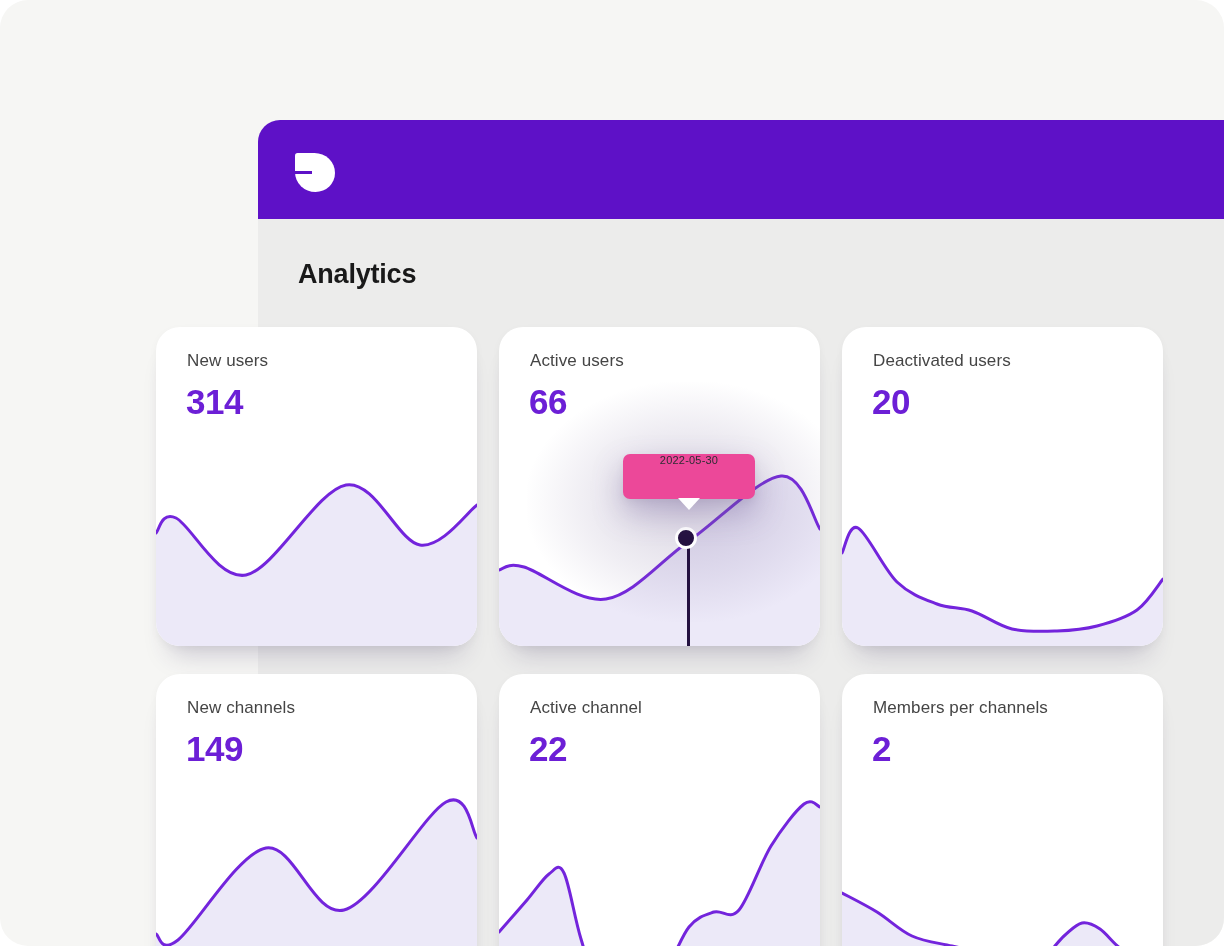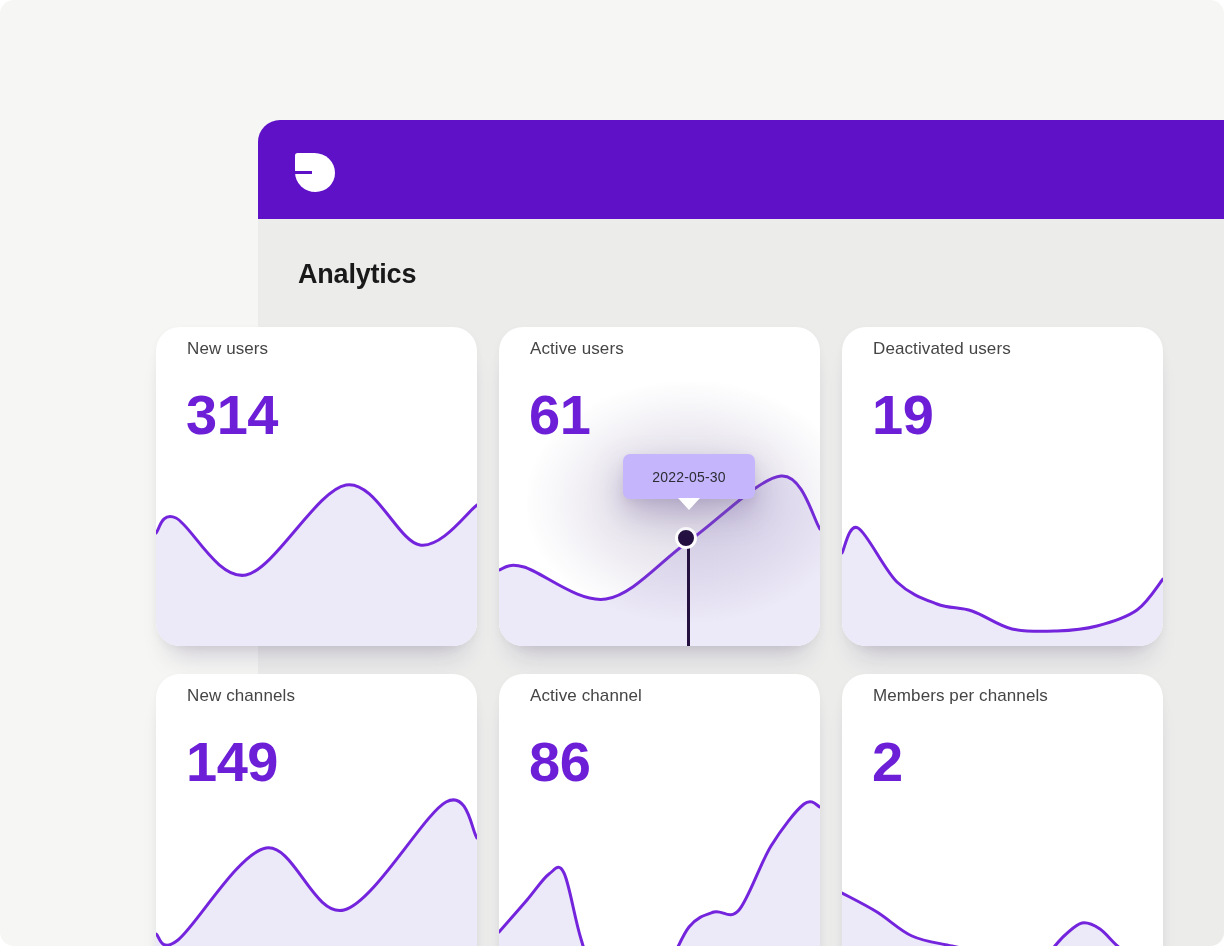--- a/index.html
+++ b/index.html
@@ -3,21 +3,21 @@
 <meta charset="utf-8">
 <style>
   * { margin: 0; padding: 0; box-sizing: border-box; }
   html, body { background: #ffffff; }
   body { font-family: "Liberation Sans", sans-serif; width: 1224px; height: 946px; overflow: hidden; }
 
   .stage {
     position: relative;
     width: 1224px; height: 946px;
     background: #F6F6F4;
-    border-radius: 14px;
+    border-radius: 28px;
     overflow: hidden;
   }
 
   
   .topbar {
     position: absolute;
     left: 258px; top: 120px; right: 0; height: 99px;
     background: #5E11C7;
     border-radius: 22px 0 0 0;
   }
@@ -61,30 +61,30 @@
   .card {
     position: relative;
     background: #ffffff;
     border-radius: 24px;
     overflow: hidden;
     box-shadow: 0 22px 26px -14px rgba(55, 40, 90, 0.22), 0 3px 8px rgba(0,0,0,0.04);
     cursor: pointer;
   }
   .card-label {
     position: absolute;
-    left: 31px; top: 12px;
+    left: 31px; top: 24px;
     font-size: 17px;
     color: #454545;
     letter-spacing: 0.1px;
     z-index: 5;
   }
   .card-value {
     position: absolute;
     left: 30px; top: 55px;
-    font-size: 56px;
+    font-size: 35px;
     font-weight: 700;
     letter-spacing: -0.5px;
     color: #6C1FD6;
     z-index: 5;
   }
   .spark { position: absolute; inset: 0; z-index: 0; }
   .spark svg { display: block; }
 
   
   .marker-glow {
@@ -112,24 +112,24 @@
     background: #241140;
     border: 3px solid #ffffff;
     border-radius: 50%;
     z-index: 3;
     cursor: pointer;
   }
   .tooltip {
     position: absolute;
     left: 124px; top: 127px;
     width: 132px; height: 45px;
-    background: #c4b5fd;
+    background: #ec4899;
     border-radius: 7px;
-    display: flex; align-items: center; justify-content: center;
-    font-size: 14px;
+    display: flex; justify-content: center;
+    font-size: 11px;
     color: #2D2D33;
     letter-spacing: 0.2px;
     box-shadow: 0 14px 30px rgba(105, 85, 150, 0.35), 0 3px 8px rgba(0,0,0,0.05);
     z-index: 4;
   }
   .tip-arrow {
     position: absolute;
     left: 50%; top: 100%;
     margin-left: -11px; margin-top: -1px;
     width: 0; height: 0;
@@ -161,39 +161,39 @@
       <div class="spark">
           <svg width="321" height="319" viewBox="0 0 321 319">
             <path d="M 0,206 C 3.3333333333333335,203.5 5,184 20,191 C 35,198 61.66666666666667,253.5 90,248 C 118.33333333333333,242.5 161,163 190,158 C 219,153 242.16666666666666,214.66666666666666 264,218 C 285.8333333333333,221.33333333333334 311.5,184.66666666666666 321,178 L 321,349 L 0,349 Z" fill="#ECE9F8" stroke="none"></path>
             <path d="M 0,206 C 3.3333333333333335,203.5 5,184 20,191 C 35,198 61.66666666666667,253.5 90,248 C 118.33333333333333,242.5 161,163 190,158 C 219,153 242.16666666666666,214.66666666666666 264,218 C 285.8333333333333,221.33333333333334 311.5,184.66666666666666 321,178" fill="none" stroke="#7324DC" stroke-width="3" stroke-linecap="round" stroke-linejoin="round"></path>
           </svg>
         </div>
     </section>
 
     <section class="card">
       <div class="card-label">Active users</div>
-      <div class="card-value">61</div>
+      <div class="card-value">66</div>
       <div class="spark">
           <svg width="321" height="319" viewBox="0 0 321 319">
             <path d="M 0,243 C 4.166666666666667,242.5 7.166666666666668,235.16666666666666 25,240 C 42.83333333333333,244.83333333333334 79.5,276.3333333333333 107,272 C 134.5,267.6666666666667 160.83333333333334,234.5 190,214 C 219.16666666666666,193.5 260.1666666666667,151 282,149 C 303.8333333333333,147 314.5,193.16666666666666 321,202 L 321,349 L 0,349 Z" fill="#ECE9F8" stroke="none"></path>
             <path d="M 0,243 C 4.166666666666667,242.5 7.166666666666668,235.16666666666666 25,240 C 42.83333333333333,244.83333333333334 79.5,276.3333333333333 107,272 C 134.5,267.6666666666667 160.83333333333334,234.5 190,214 C 219.16666666666666,193.5 260.1666666666667,151 282,149 C 303.8333333333333,147 314.5,193.16666666666666 321,202" fill="none" stroke="#7324DC" stroke-width="3" stroke-linecap="round" stroke-linejoin="round"></path>
           </svg>
         </div>
       <div class="marker-glow"></div>
       <div class="marker-line"></div>
       <div class="marker-dot"></div>
       <div class="tooltip">
         <span>2022-05-30</span>
         <i class="tip-arrow"></i>
       </div>
     </section>
 
     <section class="card">
       <div class="card-label">Deactivated users</div>
-      <div class="card-value">19</div>
+      <div class="card-value">20</div>
       <div class="spark">
           <svg width="321" height="319" viewBox="0 0 321 319">
             <path d="M 0,226 C 2.6666666666666665,221.83333333333334 6.833333333333334,196.16666666666666 16,201 C 25.166666666666664,205.83333333333334 41.833333333333336,242.33333333333334 55,255 C 68.16666666666667,267.6666666666667 82.5,272.1666666666667 95,277 C 107.5,281.8333333333333 117.5,279.8333333333333 130,284 C 142.5,288.1666666666667 155.83333333333334,298.6666666666667 170,302 C 184.16666666666666,305.3333333333333 200.83333333333334,304.5 215,304 C 229.16666666666666,303.5 241.66666666666666,302.5 255,299 C 268.3333333333333,295.5 284,290.8333333333333 295,283 C 306,275.1666666666667 316.6666666666667,257.1666666666667 321,252 L 321,349 L 0,349 Z" fill="#ECE9F8" stroke="none"></path>
             <path d="M 0,226 C 2.6666666666666665,221.83333333333334 6.833333333333334,196.16666666666666 16,201 C 25.166666666666664,205.83333333333334 41.833333333333336,242.33333333333334 55,255 C 68.16666666666667,267.6666666666667 82.5,272.1666666666667 95,277 C 107.5,281.8333333333333 117.5,279.8333333333333 130,284 C 142.5,288.1666666666667 155.83333333333334,298.6666666666667 170,302 C 184.16666666666666,305.3333333333333 200.83333333333334,304.5 215,304 C 229.16666666666666,303.5 241.66666666666666,302.5 255,299 C 268.3333333333333,295.5 284,290.8333333333333 295,283 C 306,275.1666666666667 316.6666666666667,257.1666666666667 321,252" fill="none" stroke="#7324DC" stroke-width="3" stroke-linecap="round" stroke-linejoin="round"></path>
           </svg>
         </div>
     </section>
 
     <section class="card">
       <div class="card-label">New channels</div>
@@ -201,21 +201,21 @@
       <div class="spark">
           <svg width="321" height="319" viewBox="0 0 321 319">
             <path d="M 0,260 C 3.6666666666666665,261 3.666666666666668,280.3333333333333 22,266 C 40.33333333333333,251.66666666666666 82.33333333333333,179 110,174 C 137.66666666666666,169 158,243.66666666666666 188,236 C 218,228.33333333333334 267.8333333333333,140 290,128 C 312.1666666666667,116 315.8333333333333,158 321,164 L 321,349 L 0,349 Z" fill="#ECE9F8" stroke="none"></path>
             <path d="M 0,260 C 3.6666666666666665,261 3.666666666666668,280.3333333333333 22,266 C 40.33333333333333,251.66666666666666 82.33333333333333,179 110,174 C 137.66666666666666,169 158,243.66666666666666 188,236 C 218,228.33333333333334 267.8333333333333,140 290,128 C 312.1666666666667,116 315.8333333333333,158 321,164" fill="none" stroke="#7324DC" stroke-width="3" stroke-linecap="round" stroke-linejoin="round"></path>
           </svg>
         </div>
     </section>
 
     <section class="card">
       <div class="card-label">Active channel</div>
-      <div class="card-value">86</div>
+      <div class="card-value">22</div>
       <div class="spark">
           <svg width="321" height="319" viewBox="0 0 321 319">
             <path d="M 0,258 C 4.666666666666667,252.66666666666666 19.666666666666664,235.66666666666666 28,226 C 36.333333333333336,216.33333333333334 43.833333333333336,204.5 50,200 C 56.166666666666664,195.5 59.666666666666664,188.16666666666666 65,199 C 70.33333333333333,209.83333333333334 75.33333333333333,243.16666666666666 82,265 C 88.66666666666667,286.8333333333333 96.16666666666667,318.3333333333333 105,330 C 113.83333333333333,341.6666666666667 125,340 135,335 C 145,330 155.83333333333334,313.6666666666667 165,300 C 174.16666666666666,286.3333333333333 181.66666666666666,263.3333333333333 190,253 C 198.33333333333334,242.66666666666666 206.66666666666666,240.83333333333334 215,238 C 223.33333333333334,235.16666666666666 230.5,247 240,236 C 249.5,225 261.1666666666667,189.66666666666666 272,172 C 282.8333333333333,154.33333333333334 296.8333333333333,136.5 305,130 C 313.1666666666667,123.5 318.3333333333333,132.5 321,133 L 321,349 L 0,349 Z" fill="#ECE9F8" stroke="none"></path>
             <path d="M 0,258 C 4.666666666666667,252.66666666666666 19.666666666666664,235.66666666666666 28,226 C 36.333333333333336,216.33333333333334 43.833333333333336,204.5 50,200 C 56.166666666666664,195.5 59.666666666666664,188.16666666666666 65,199 C 70.33333333333333,209.83333333333334 75.33333333333333,243.16666666666666 82,265 C 88.66666666666667,286.8333333333333 96.16666666666667,318.3333333333333 105,330 C 113.83333333333333,341.6666666666667 125,340 135,335 C 145,330 155.83333333333334,313.6666666666667 165,300 C 174.16666666666666,286.3333333333333 181.66666666666666,263.3333333333333 190,253 C 198.33333333333334,242.66666666666666 206.66666666666666,240.83333333333334 215,238 C 223.33333333333334,235.16666666666666 230.5,247 240,236 C 249.5,225 261.1666666666667,189.66666666666666 272,172 C 282.8333333333333,154.33333333333334 296.8333333333333,136.5 305,130 C 313.1666666666667,123.5 318.3333333333333,132.5 321,133" fill="none" stroke="#7324DC" stroke-width="3" stroke-linecap="round" stroke-linejoin="round"></path>
           </svg>
         </div>
     </section>
 
     <section class="card">
       <div class="card-label">Members per channels</div>

